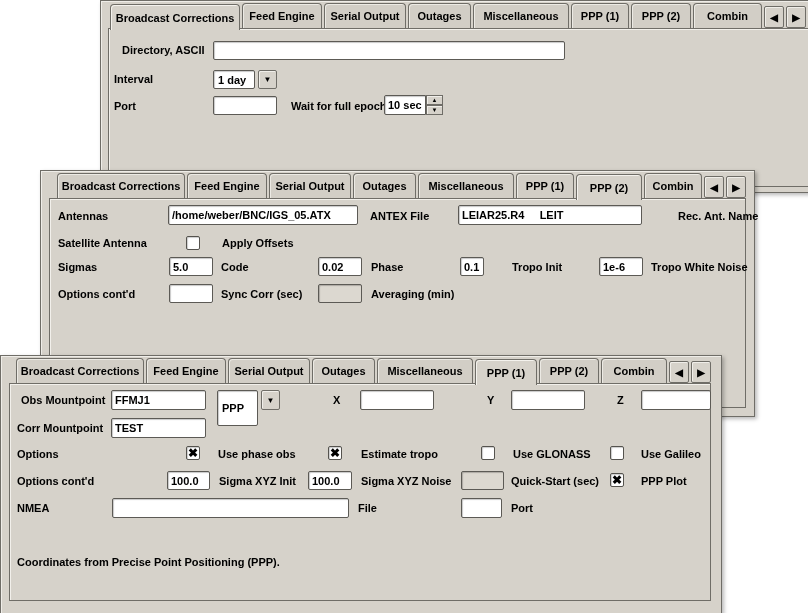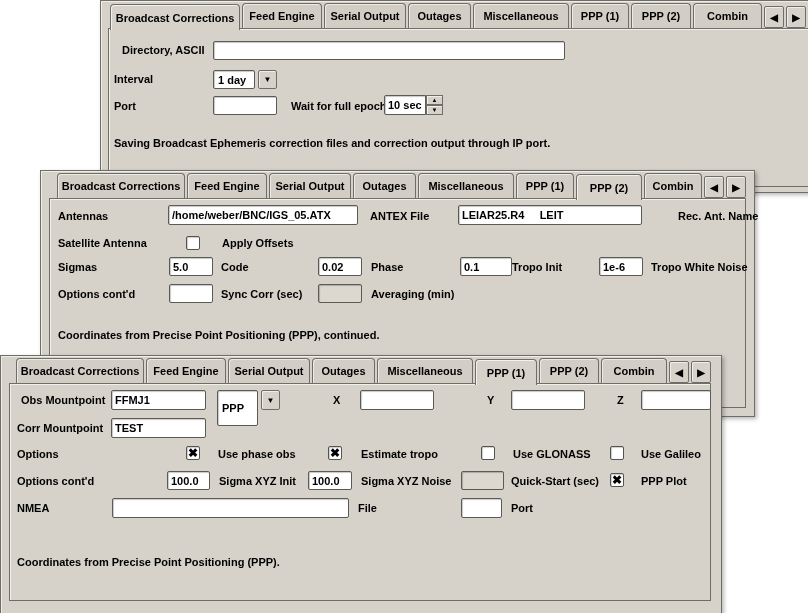--- a/index.html
+++ b/index.html
@@ -90,21 +90,20 @@
       <div class="sp-t" style="width:42px;">10 sec</div>
       <div class="sp-b">
         <div class="sb">
             <span>▲</span>
           </div>
         <div class="sb">
             <span>▼</span>
           </div>
       </div>
     </div>
-    <div class="desc" style="left:5px;top:108px;">Saving Broadcast Ephemeris correction files and correction output through IP port.</div>
   </div>
 </div>
 
 <div class="win" style="left:40px;top:170px;width:715px;height:247px;z-index:2;">
   <div class="tabs" style="padding-left:16px;padding-right:8px;">
     <div class="tab" style="width:128px;">
         <span>Broadcast Corrections</span>
       </div>
     <div class="tab" style="width:80px;">
         <span>Feed Engine</span>
@@ -143,32 +142,31 @@
 
     <div class="lbl" style="left:8px;top:38px;">Satellite Antenna</div>
     <div class="cb" style="left:136px;top:37px;"></div>
     <div class="lbl" style="left:172px;top:38px;">Apply Offsets</div>
 
     <div class="lbl" style="left:8px;top:62px;">Sigmas</div>
     <input class="inp" style="left: 119px; top: 58px; width: 44px;" value="5.0">
     <div class="lbl" style="left:171px;top:62px;">Code</div>
     <input class="inp" style="left: 268px; top: 58px; width: 44px;" value="0.02">
     <div class="lbl" style="left:321px;top:62px;">Phase</div>
-    <input class="inp" style="left: 410px; top: 58px; width: 52px;" value="0.1">
+    <input class="inp" style="left: 410px; top: 58px; width: 24px;" value="0.1">
     <div class="lbl" style="left:462px;top:62px;">Tropo Init</div>
     <input class="inp" style="left: 549px; top: 58px; width: 44px;" value="1e-6">
     <div class="lbl" style="left:601px;top:62px;">Tropo White Noise</div>
 
     <div class="lbl" style="left:8px;top:89px;">Options cont'd</div>
     <input class="inp" style="left: 119px; top: 85px; width: 44px;" value="">
     <div class="lbl" style="left:171px;top:89px;">Sync Corr (sec)</div>
     <input class="inp dis" style="left: 268px; top: 85px; width: 44px;" value="">
     <div class="lbl" style="left:321px;top:89px;">Averaging (min)</div>
 
-    <div class="desc" style="left:8px;top:130px;">Coordinates from Precise Point Positioning (PPP), continued.</div>
   </div>
 </div>
 
 <div class="win" style="left:0;top:355px;width:722px;height:260px;z-index:3;">
   <div class="tabs" style="padding-left:15px;padding-right:10px;">
     <div class="tab" style="width:128px;">
         <span>Broadcast Corrections</span>
       </div>
     <div class="tab" style="width:80px;">
         <span>Feed Engine</span>

